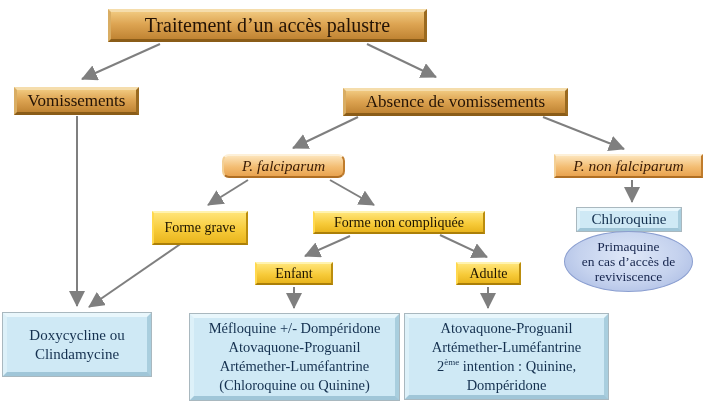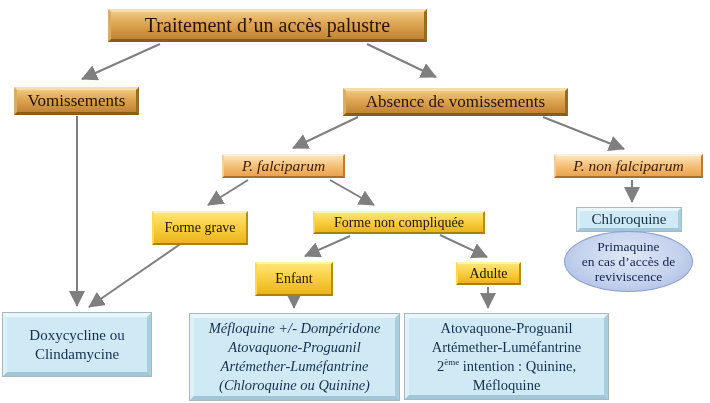--- a/index.html
+++ b/index.html
@@ -68,31 +68,31 @@
     display:flex;align-items:center;justify-content:center;
     text-align:center;
     color:#15244c;
     box-sizing:border-box;
   }
 
   
   #n-title{left:108px;top:9px;width:319px;height:33px;font-size:20px;}
   #n-vomissements{left:14px;top:87px;width:125px;height:28px;font-size:17px;align-items:center;}
   #n-absence{left:343px;top:88px;width:225px;height:28px;font-size:17px;}
-  #n-pfalciparum{left:222px;top:154px;width:123px;height:24px;font-size:15.5px;font-style:italic;}
+  #n-pfalciparum{left:222px;top:154px;width:123px;height:24px;font-size:15.5px;font-style:italic;border-radius:7px;}
   #n-pnonfalciparum{left:554px;top:154px;width:149px;height:24px;font-size:15.5px;}
   #n-formegrave{left:152px;top:211px;width:96px;height:34px;font-size:14px;}
   #n-formenoncompliquee{left:313px;top:211px;width:172px;height:23px;font-size:14px;}
-  #n-enfant{left:255px;top:262px;width:78px;height:34px;font-size:14px;}
+  #n-enfant{left:255px;top:262px;width:78px;height:23px;font-size:14px;}
   #n-adulte{left:456px;top:262px;width:65px;height:23px;font-size:14px;}
   #n-chloroquine{left:577px;top:208px;width:104px;height:23px;font-size:15px;border-width:3px;}
   #n-primaquine{left:564px;top:231px;width:129px;height:61px;font-size:13.5px;line-height:15px;}
   #n-quinine{left:3px;top:313px;width:148px;height:63px;font-size:15px;}
   #n-quinine .lines{line-height:19px;}
-  #n-mefloquine{left:190px;top:314px;width:209px;height:86px;font-size:14.5px;font-style:italic;}
+  #n-mefloquine{left:190px;top:314px;width:209px;height:86px;font-size:14.5px;}
   #n-mefloquine .lines{line-height:19px;}
   #n-atovaquone{left:405px;top:314px;width:203px;height:85px;font-size:14.5px;}
   #n-atovaquone .lines{line-height:19px;}
 
   .it{font-style:italic;}
   sup{font-size:9px;vertical-align:super;line-height:0;}
   .line{display:block;}
 </style>
 </head>
 <body>
@@ -184,17 +184,17 @@
       <span class="line">Artémether-Luméfantrine</span>
       <span class="line">(Chloroquine ou Quinine)</span>
     </span>
   </div>
 
   <div class="node blue" id="n-atovaquone">
     <span class="lines">
       <span class="line">Atovaquone-Proguanil</span>
       <span class="line">Artémether-Luméfantrine</span>
       <span class="line"><span>2</span><sup>ème</sup><span style="white-space:pre;"> intention : Quinine,</span></span>
-      <span class="line">Méfloquine</span>
+      <span class="line">Dompéridone</span>
     </span>
   </div>
 
 </div>
 
 </body></html>

